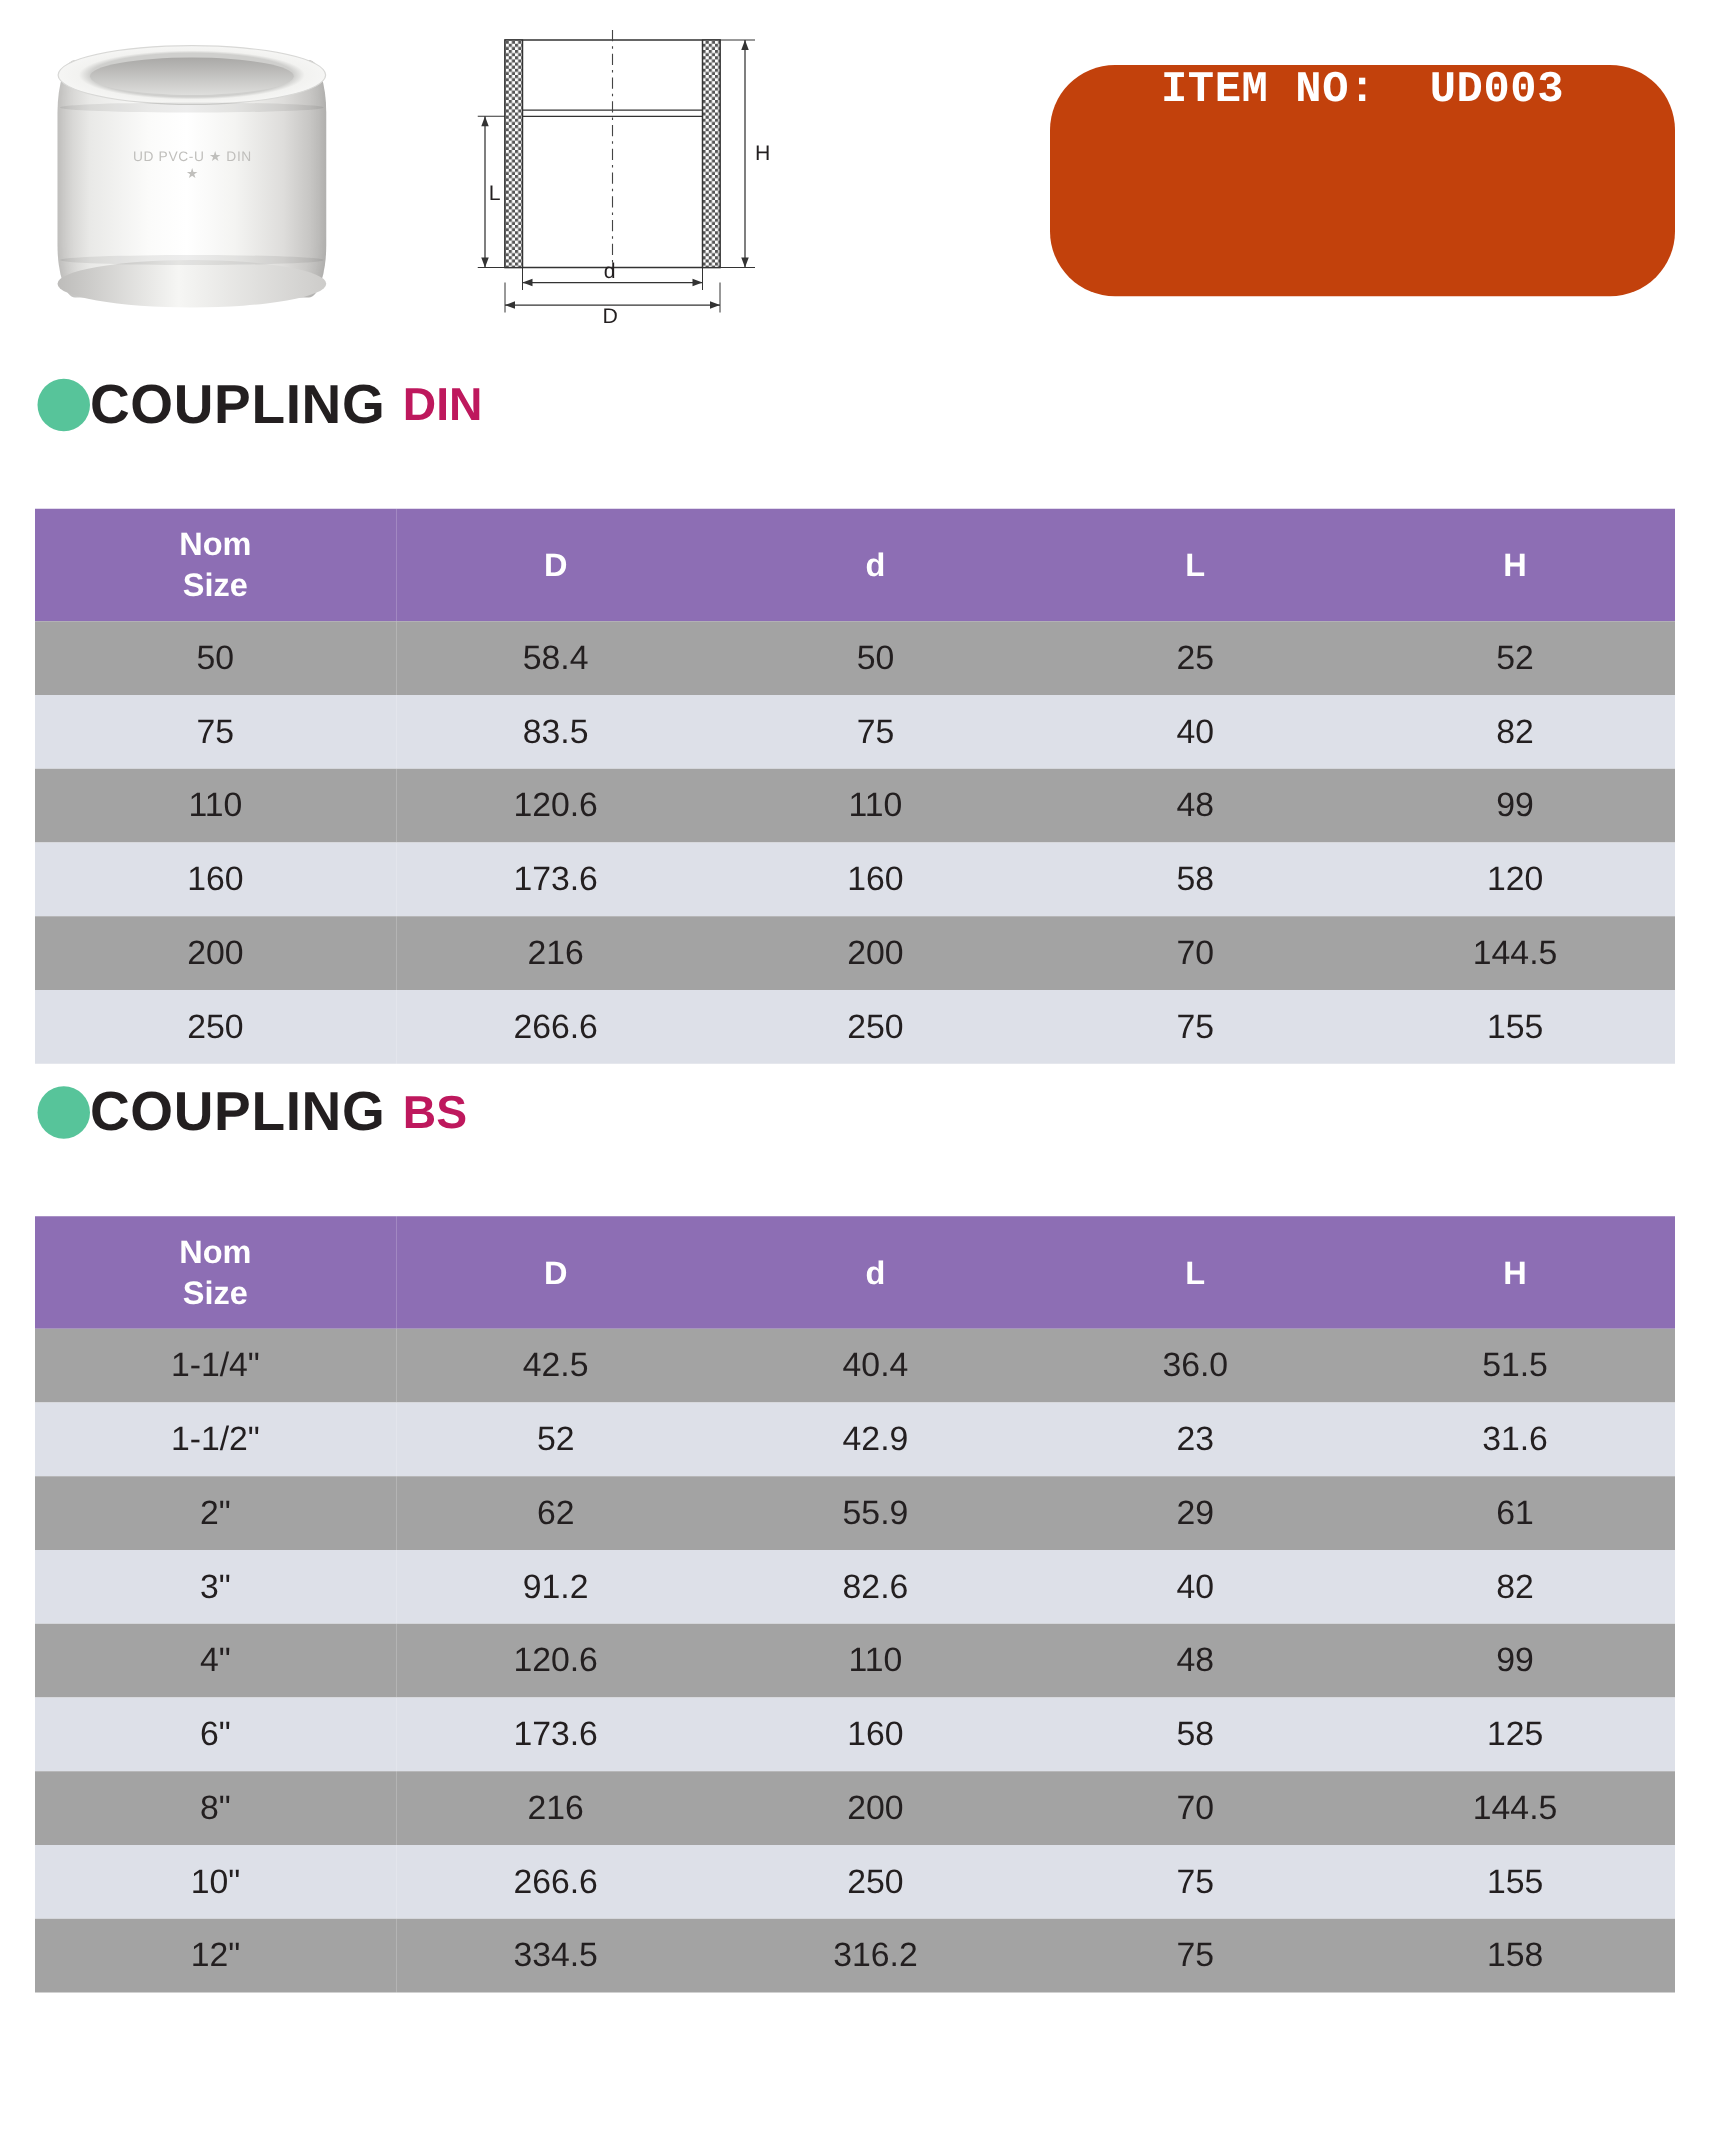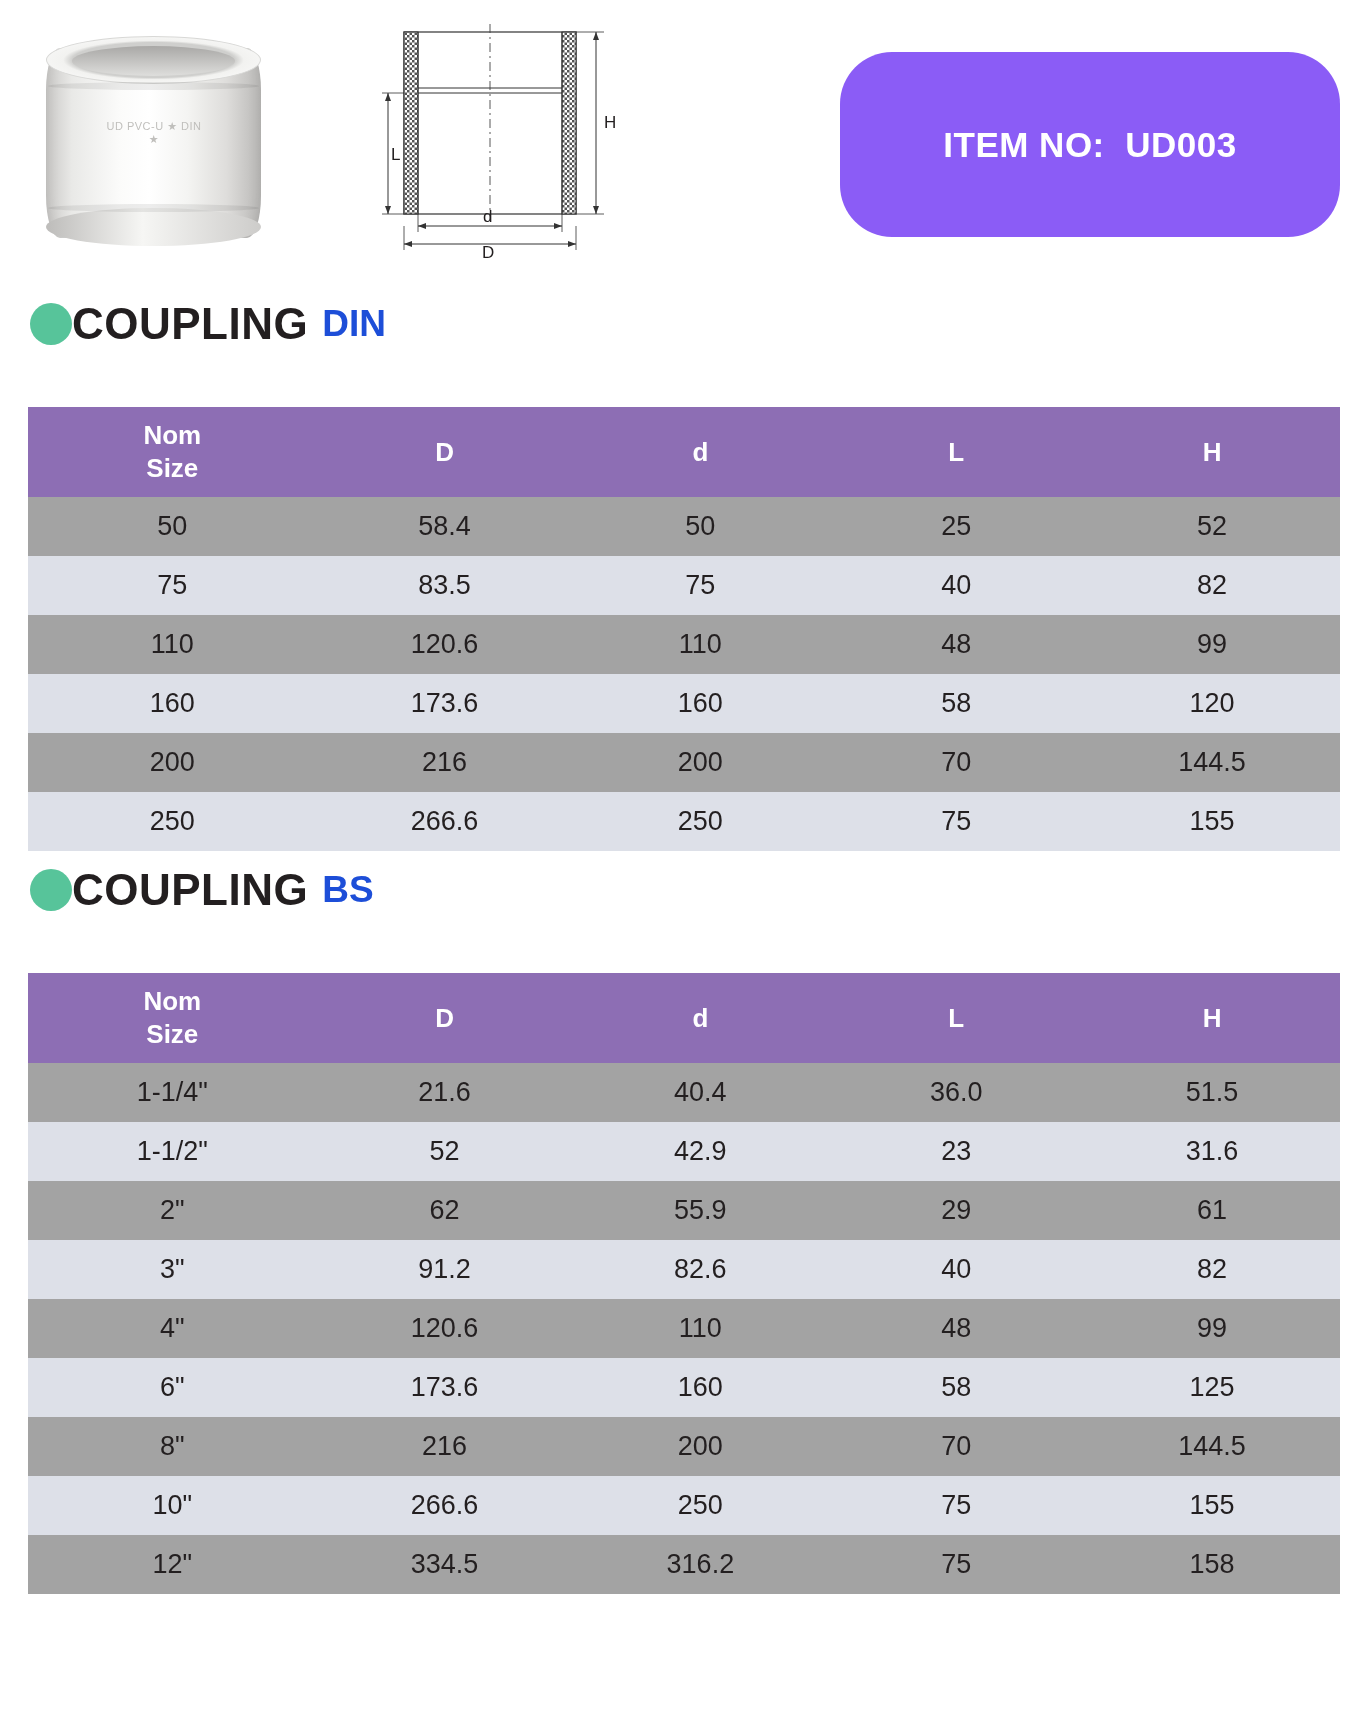--- a/index.html
+++ b/index.html
@@ -112,25 +112,25 @@
   }
   .drawing svg { display: block; }
 
   
   .item-badge {
     position: absolute;
     right: 28px;
     top: 52px;
     width: 500px;
     height: 185px;
-    background: #8b5cf6;
+    background: #c2410c;
     border-radius: 52px;
     display: flex;
-    align-items: center;
     justify-content: center;
+    font-family: Liberation Mono, monospace;
   }
   .item-badge .txt {
     color: #ffffff;
     font-size: 35px;
     font-weight: bold;
     letter-spacing: .5px;
     white-space: pre;
   }
 
   
@@ -149,21 +149,21 @@
   }
   .title-main {
     font-size: 44px;
     font-weight: bold;
     letter-spacing: .5px;
     color: #231f20;
   }
   .title-sub {
     font-size: 37px;
     font-weight: bold;
-    color: #1d4ed8;
+    color: #be185d;
     margin-left: 14px;
   }
 
   
   table {
     width: 1312px;
     margin: 0 28px;
     border-collapse: collapse;
     table-layout: fixed;
   }
@@ -372,21 +372,21 @@
           </th>
           <th>D</th>
           <th>d</th>
           <th>L</th>
           <th>H</th>
         </tr>
       </thead>
       <tbody>
         <tr class="odd">
           <td>1-1/4"</td>
-          <td>21.6</td>
+          <td>42.5</td>
           <td>40.4</td>
           <td>36.0</td>
           <td>51.5</td>
         </tr>
         <tr class="even">
           <td>1-1/2"</td>
           <td>52</td>
           <td>42.9</td>
           <td>23</td>
           <td>31.6</td>

